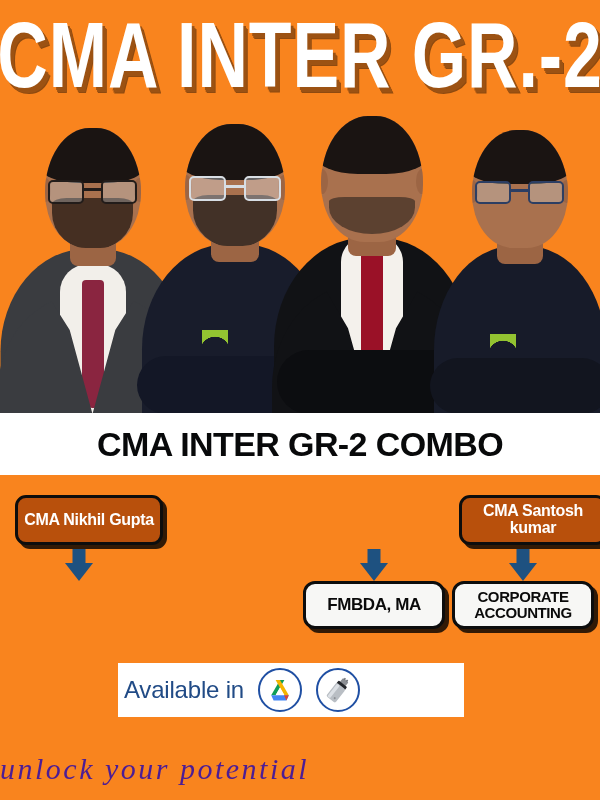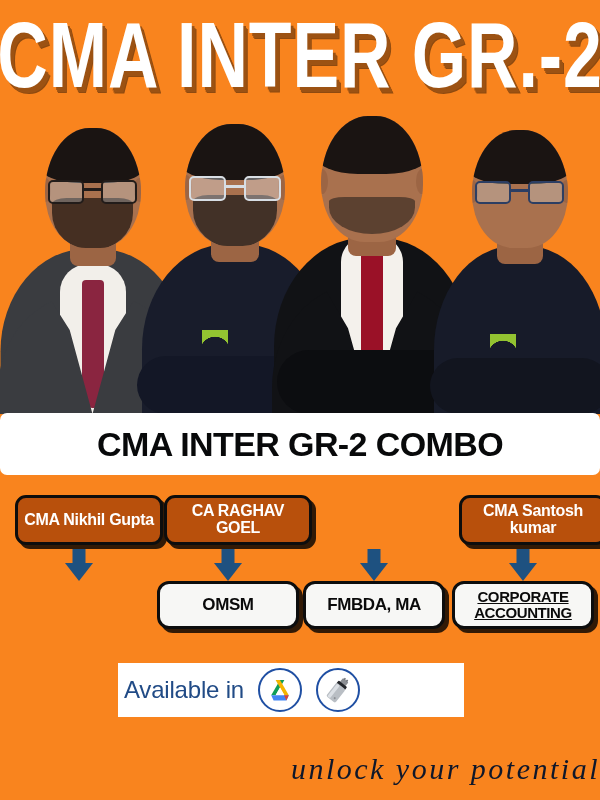--- a/index.html
+++ b/index.html
@@ -141,21 +141,20 @@
   .banner {
     position: absolute;
     left: 0;
     top: 413px;
     width: 600px;
     height: 62px;
     background: #ffffff;
     display: flex;
     align-items: center;
     justify-content: center;
-    border-radius: 7px;
   }
   .banner-text {
     font-family: "Liberation Sans", sans-serif;
     font-weight: 700;
     font-size: 34px;
     color: #08090a;
     letter-spacing: -0.6px;
     white-space: nowrap;
   }
 
@@ -250,21 +249,21 @@
   }
   .subj-box span {
     font-family: "Liberation Sans", sans-serif;
     font-weight: 700;
     font-size: 17px;
     line-height: 1.06;
     color: #0a0a0a;
     text-align: center;
     letter-spacing: -0.4px;
   }
-  .col.c3 .subj-box span { font-size: 15px; text-decoration: underline; }
+  .col.c3 .subj-box span { font-size: 15px; }
 
   
   .avail {
     position: absolute;
     left: 118px;
     top: 663px;
     width: 346px;
     height: 54px;
     background: #ffffff;
     display: flex;
@@ -292,25 +291,25 @@
     box-sizing: border-box;
     flex: 0 0 auto;
   }
 
   
   .tagline {
     position: absolute;
     left: 0;
     top: 752px;
     width: 600px;
-    text-align: right;
+    text-align: left;
     font-family: "Liberation Serif", serif;
     font-style: italic;
     font-size: 30px;
-    color: #0f172a;
+    color: #4c1d95;
     letter-spacing: 2.5px;
   }
 </style>
 </head>
 <body>
 
 <div id="poster">
 
   <div class="title-wrap">
     <div class="title">CMA INTER GR.-2</div>
@@ -397,32 +396,20 @@
     <div class="col c0">
       <div class="name-box">
         <span>CMA Nikhil Gupta</span>
       </div>
       <div class="arrow">
         <div class="stem"></div>
           <div class="tip"></div>
       </div>
     </div>
 
-    <div class="col c1">
-      <div class="name-box">
-        <span>CA RAGHAV GOEL</span>
-      </div>
-      <div class="arrow">
-        <div class="stem"></div>
-          <div class="tip"></div>
-      </div>
-      <div class="subj-box">
-        <span>OMSM</span>
-      </div>
-    </div>
 
     <div class="col c2">
       <div class="arrow">
         <div class="stem"></div>
           <div class="tip"></div>
       </div>
       <div class="subj-box">
         <span>FMBDA, MA</span>
       </div>
     </div>

